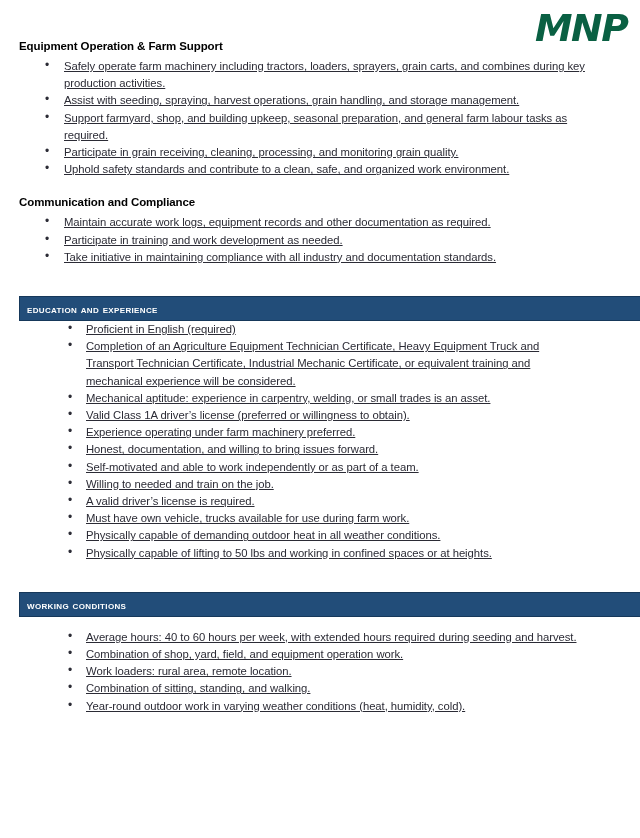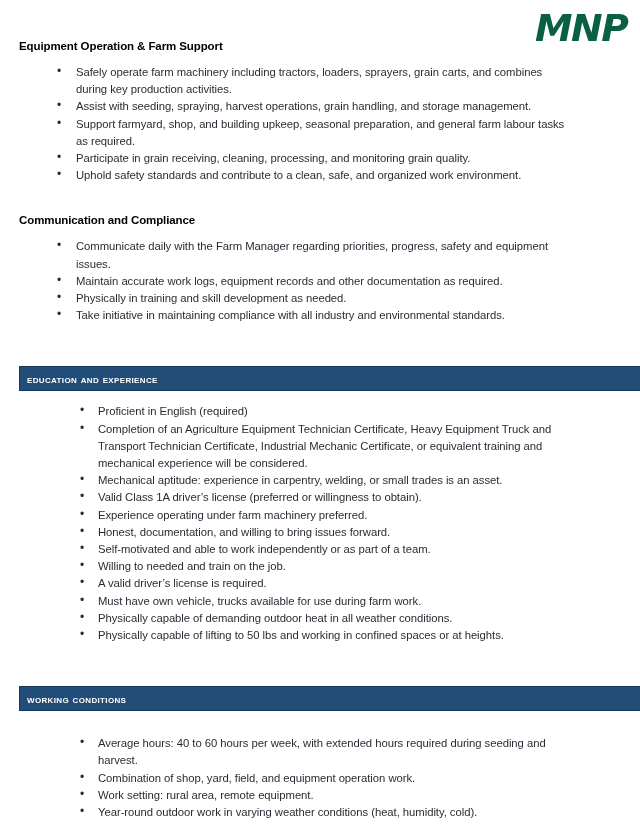--- a/index.html
+++ b/index.html
@@ -47,22 +47,23 @@
   .sec-heading {
     font-size: 11.5px;
     font-weight: 700;
     color: #000000;
     margin: 0 0 6px 19px;
     letter-spacing: -0.1px;
   }
 
   ul.bullets {
     list-style: none;
-    margin: 12px;
+    margin: 0;
     padding: 0;
+    text-decoration: underline;
   }
   ul.bullets > li {
     position: relative;
     font-size: 11.3px;
     line-height: 17.2px;
     color: #2b2b35;
     margin: 0 0 0 0;
     padding: 0 52px 0 64px;
     letter-spacing: -0.05px;
   }
@@ -123,24 +124,23 @@
     <li>Assist with seeding, spraying, harvest operations, grain handling, and storage management.</li>
     <li>Support farmyard, shop, and building upkeep, seasonal preparation, and general farm labour tasks as required.</li>
     <li>Participate in grain receiving, cleaning, processing, and monitoring grain quality.</li>
     <li>Uphold safety standards and contribute to a clean, safe, and organized work environment.</li>
   </ul>
 
   <div class="spacer-md"></div>
 
   <h2 class="sec-heading">Communication and Compliance</h2>
   <ul class="bullets">
-    <li>Communicate daily with the Farm Manager regarding priorities, progress, safety and equipment issues.</li>
     <li>Maintain accurate work logs, equipment records and other documentation as required.</li>
-    <li>Physically in training and skill development as needed.</li>
-    <li>Take initiative in maintaining compliance with all industry and environmental standards.</li>
+    <li>Participate in training and work development as needed.</li>
+    <li>Take initiative in maintaining compliance with all industry and documentation standards.</li>
   </ul>
 
   <div class="spacer-lg"></div>
 
   <div class="banner">
     <span class="banner-label">Education and Experience</span>
   </div>
   <ul class="bullets indented">
     <li>Proficient in English (required)</li>
     <li>Completion of an Agriculture Equipment Technician Certificate, Heavy Equipment Truck and Transport Technician Certificate, Industrial Mechanic Certificate, or equivalent training and mechanical experience will be considered.</li>
@@ -158,17 +158,18 @@
 
   <div class="spacer-lg"></div>
 
   <div class="banner">
     <span class="banner-label">Working Conditions</span>
   </div>
   <div class="spacer-sm"></div>
   <ul class="bullets indented">
     <li>Average hours: 40 to 60 hours per week, with extended hours required during seeding and harvest.</li>
     <li>Combination of shop, yard, field, and equipment operation work.</li>
-    <li>Work setting: rural area, remote equipment.</li>
+    <li>Work loaders: rural area, remote location.</li>
+    <li>Combination of sitting, standing, and walking.</li>
     <li>Year-round outdoor work in varying weather conditions (heat, humidity, cold).</li>
   </ul>
 
 </div>
 
 </body></html>

